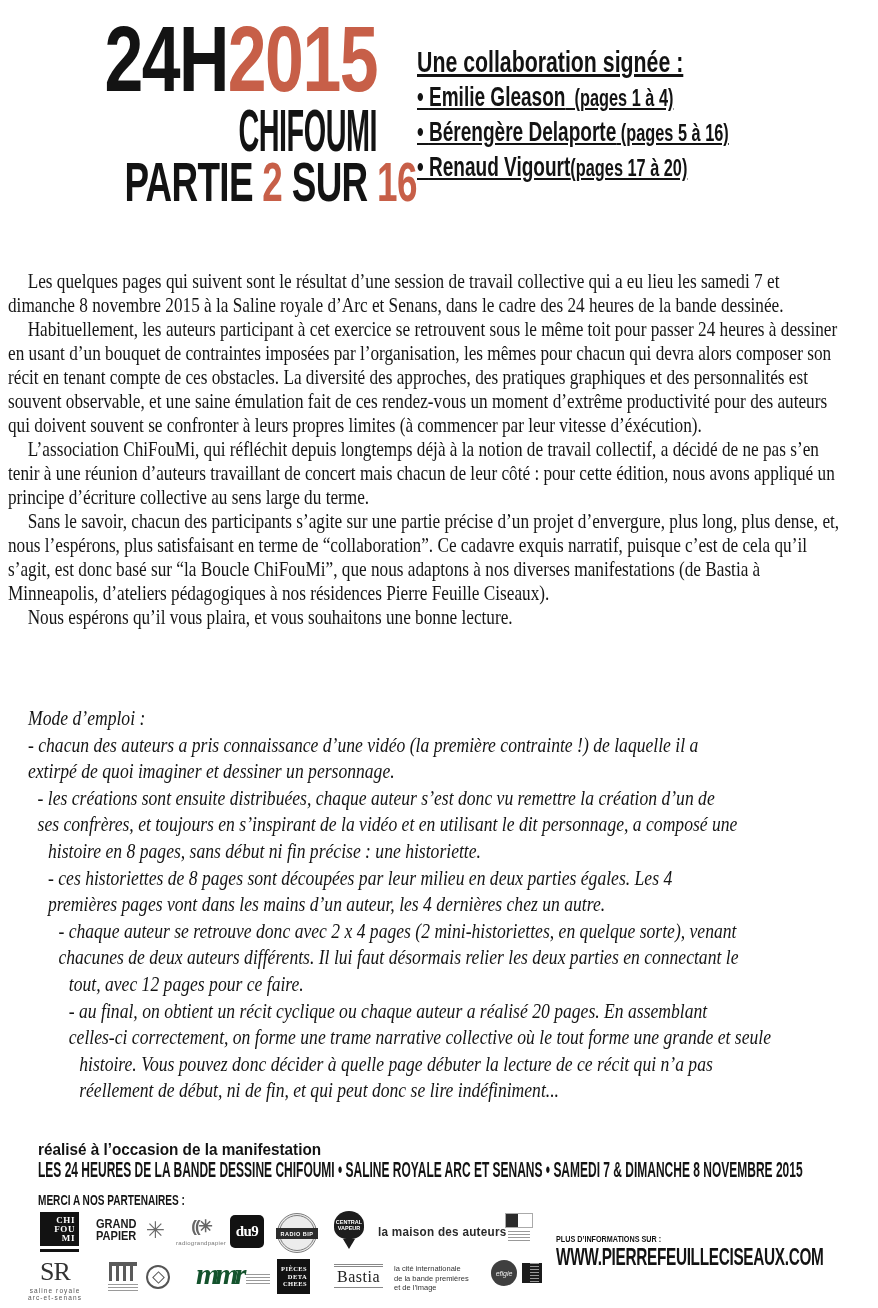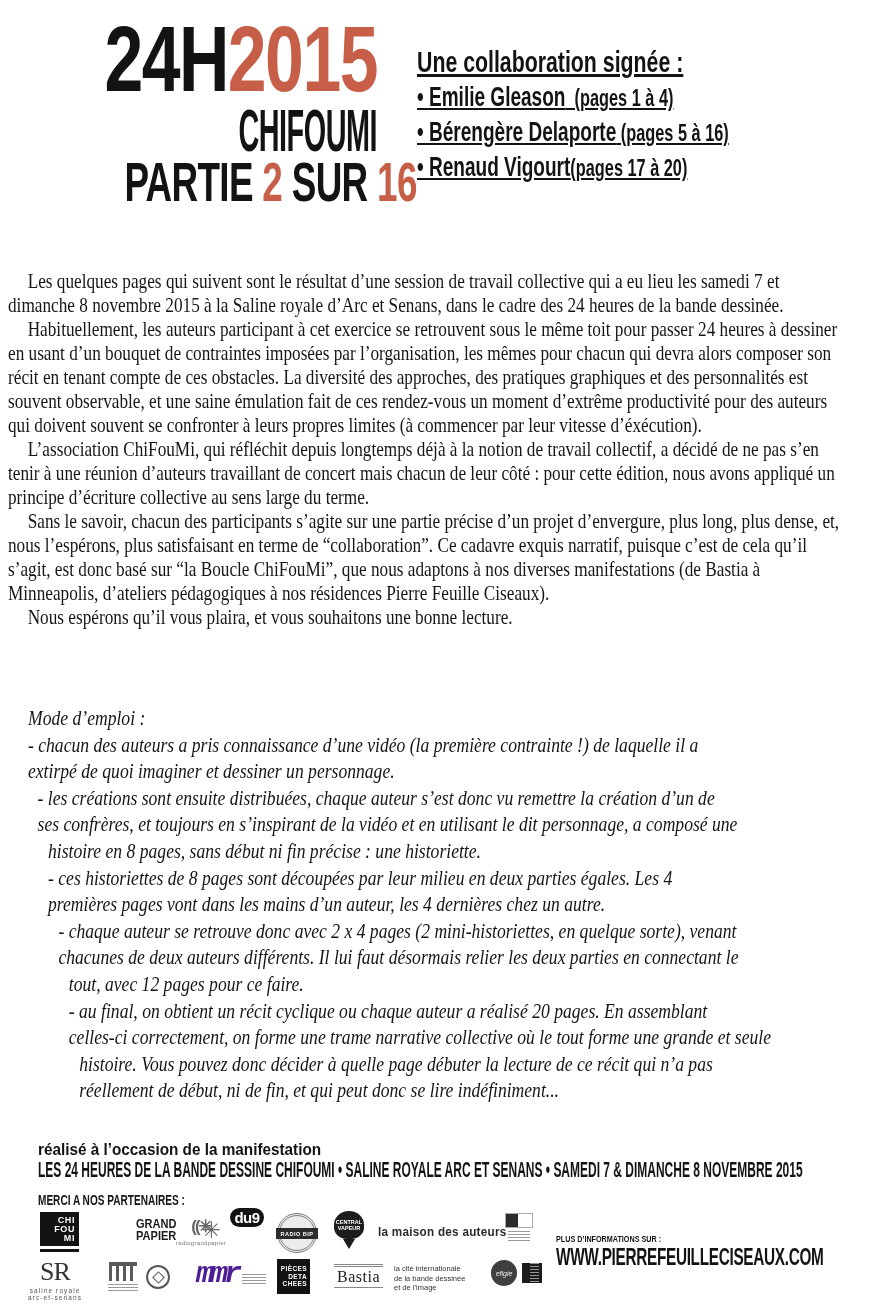--- a/index.html
+++ b/index.html
@@ -46,36 +46,36 @@
   .info-block{position:absolute;left:556px;top:1234px;}
   .info-label{font-weight:bold;font-size:9px;line-height:10px;white-space:pre;
               transform:scaleX(.8);transform-origin:0 0;display:block;}
   .website{font-weight:bold;font-size:24px;line-height:25px;white-space:pre;
            transform:scaleX(.64);transform-origin:0 0;display:block;letter-spacing:-.5px;}
 
   
   .prow{position:absolute;left:0;width:878px;height:50px;}
   #prow1{top:1208px;} #prow2{top:1258px;}
   .logo{position:absolute;}
-  .blackbox{background:#121212;color:#fff;font-weight:bold;display:flex;align-items:center;justify-content:center;}
+  .blackbox{background:#121212;color:#fff;font-weight:bold;display:flex;align-items:center;justify-content:center;font-family:Liberation Serif, serif;}
 
   #lg-chifoumi{left:40px;top:4px;width:39px;height:34px;position:absolute;}
   #lg-chifoumi .lbl{white-space:pre-line;font-size:9px;line-height:9px;letter-spacing:.6px;text-align:right;width:100%;padding-right:4px;}
   #lg-chifoumi::after{content:"";position:absolute;left:0;right:0;bottom:-6px;height:3px;background:#121212;}
 
-  #lg-grand-papier{left:96px;top:10px;display:flex;align-items:center;gap:18px;margin-left:40px;}
+  #lg-grand-papier{left:96px;top:10px;display:flex;align-items:center;gap:2px;}
   .flowertext .lbl{white-space:pre-line;font-size:13px;line-height:12px;font-weight:bold;color:#1a1a1a;
                    transform:scaleX(.85);transform-origin:0 50%;}
   .flowertext .mark{font-size:23px;line-height:23px;color:#6a6a6a;}
 
   #lg-radio-grand-papier{left:176px;top:9px;text-align:center;}
   .parenflower .mark{display:block;font-size:17px;line-height:19px;color:#666;font-weight:bold;letter-spacing:-2px;}
   .parenflower .sub{display:block;font-size:6px;line-height:7px;color:#777;margin-top:4px;letter-spacing:.3px;}
 
-  #lg-du9{left:230px;top:0;width:34px;height:19px;border-radius:14px;}
+  #lg-du9{left:230px;top:7px;width:34px;height:33px;border-radius:5px;}
   #lg-du9 .lbl{font-size:15px;letter-spacing:-.5px;}
 
   #lg-radio-bip{left:277px;top:5px;}
   .badge .ring{display:block;width:34px;height:34px;border-radius:50%;border:3px double #7c7c7c;background:#ececec;position:relative;}
   .badge .band{position:absolute;left:-4px;right:-4px;top:12px;height:11px;background:#2b2b2b;color:#fff;
                font-size:5.5px;font-weight:bold;display:flex;align-items:center;justify-content:center;letter-spacing:.5px;}
 
   #lg-central-vapeur{left:334px;top:3px;}
   .balloon .lbl{display:flex;align-items:center;justify-content:center;text-align:center;width:30px;height:28px;
                 background:#1d1d1d;color:#fff;font-size:5.5px;font-weight:bold;border-radius:50% 50% 42% 42%;
@@ -98,21 +98,21 @@
   #lg-unesco{left:108px;top:4px;display:flex;flex-direction:column;align-items:center;gap:3px;}
   .unesco .temple{width:28px;height:15px;display:block;border-top:4px solid #5a5a5a;
                   background:repeating-linear-gradient(90deg,#5a5a5a 0 3px,#fff 3px 7px);}
   .unesco .lines{width:30px;height:9px;display:block;background:repeating-linear-gradient(180deg,#9a9a9a 0 1px,#fff 1px 3px);}
 
   #lg-patrimoine{left:146px;top:7px;}
   .circlemark .diamond{display:flex;align-items:center;justify-content:center;width:20px;height:20px;border:2px solid #555;border-radius:50%;}
   .circlemark .diamond::before{content:"";width:7px;height:7px;border:1.5px solid #555;transform:rotate(45deg);display:block;}
 
   #lg-mmr{left:196px;top:2px;display:flex;align-items:flex-start;gap:4px;}
-  .script .lbl{font-family:Liberation Mono, monospace;font-style:italic;font-weight:bold;font-size:30px;line-height:28px;letter-spacing:-4px;color:#4c1d95;}
+  .script .lbl{font-family:Liberation Serif, serif;font-style:italic;font-weight:bold;font-size:30px;line-height:28px;letter-spacing:-4px;color:#14532d;}
   .script .lines{width:24px;height:12px;margin-top:14px;background:repeating-linear-gradient(180deg,#999 0 1px,#fff 1px 3px);display:block;}
 
   #lg-pieces-detachees{left:277px;top:1px;width:33px;height:35px;}
   #lg-pieces-detachees .lbl{font-size:6.5px;line-height:7.5px;white-space:pre-line;text-align:right;width:100%;padding-right:3px;letter-spacing:.4px;}
 
   #lg-germond{left:334px;top:6px;}
   .germond .lbl{display:inline-block;font-family:"Liberation Serif",serif;font-size:16px;color:#222;
                 border-top:3px double #888;border-bottom:1px solid #888;padding:1px 3px;letter-spacing:.5px;}
 
   #lg-cite-bd{left:394px;top:6px;}
@@ -231,21 +231,21 @@
           <span class="lines"></span>
         </div>
         <div class="logo blackbox" id="lg-pieces-detachees">
           <span class="lbl">PIÈCES
 DETA
 CHEES</span>
         </div>
         <div class="logo germond" id="lg-germond"><span class="lbl">Bastia</span></div>
         <div class="logo citetext" id="lg-cite-bd">
           <span class="lbl">la cité internationale
-de la bande dessinée
+de la bande premières
 et de l’image</span>
         </div>
         <div class="logo efigie" id="lg-efigie">
           <span class="circ">efigie</span>
           <span class="sq"></span>
         </div>
       </div>
 
     <div class="info-block">
       <span class="info-label">PLUS D’INFORMATIONS SUR :</span>

